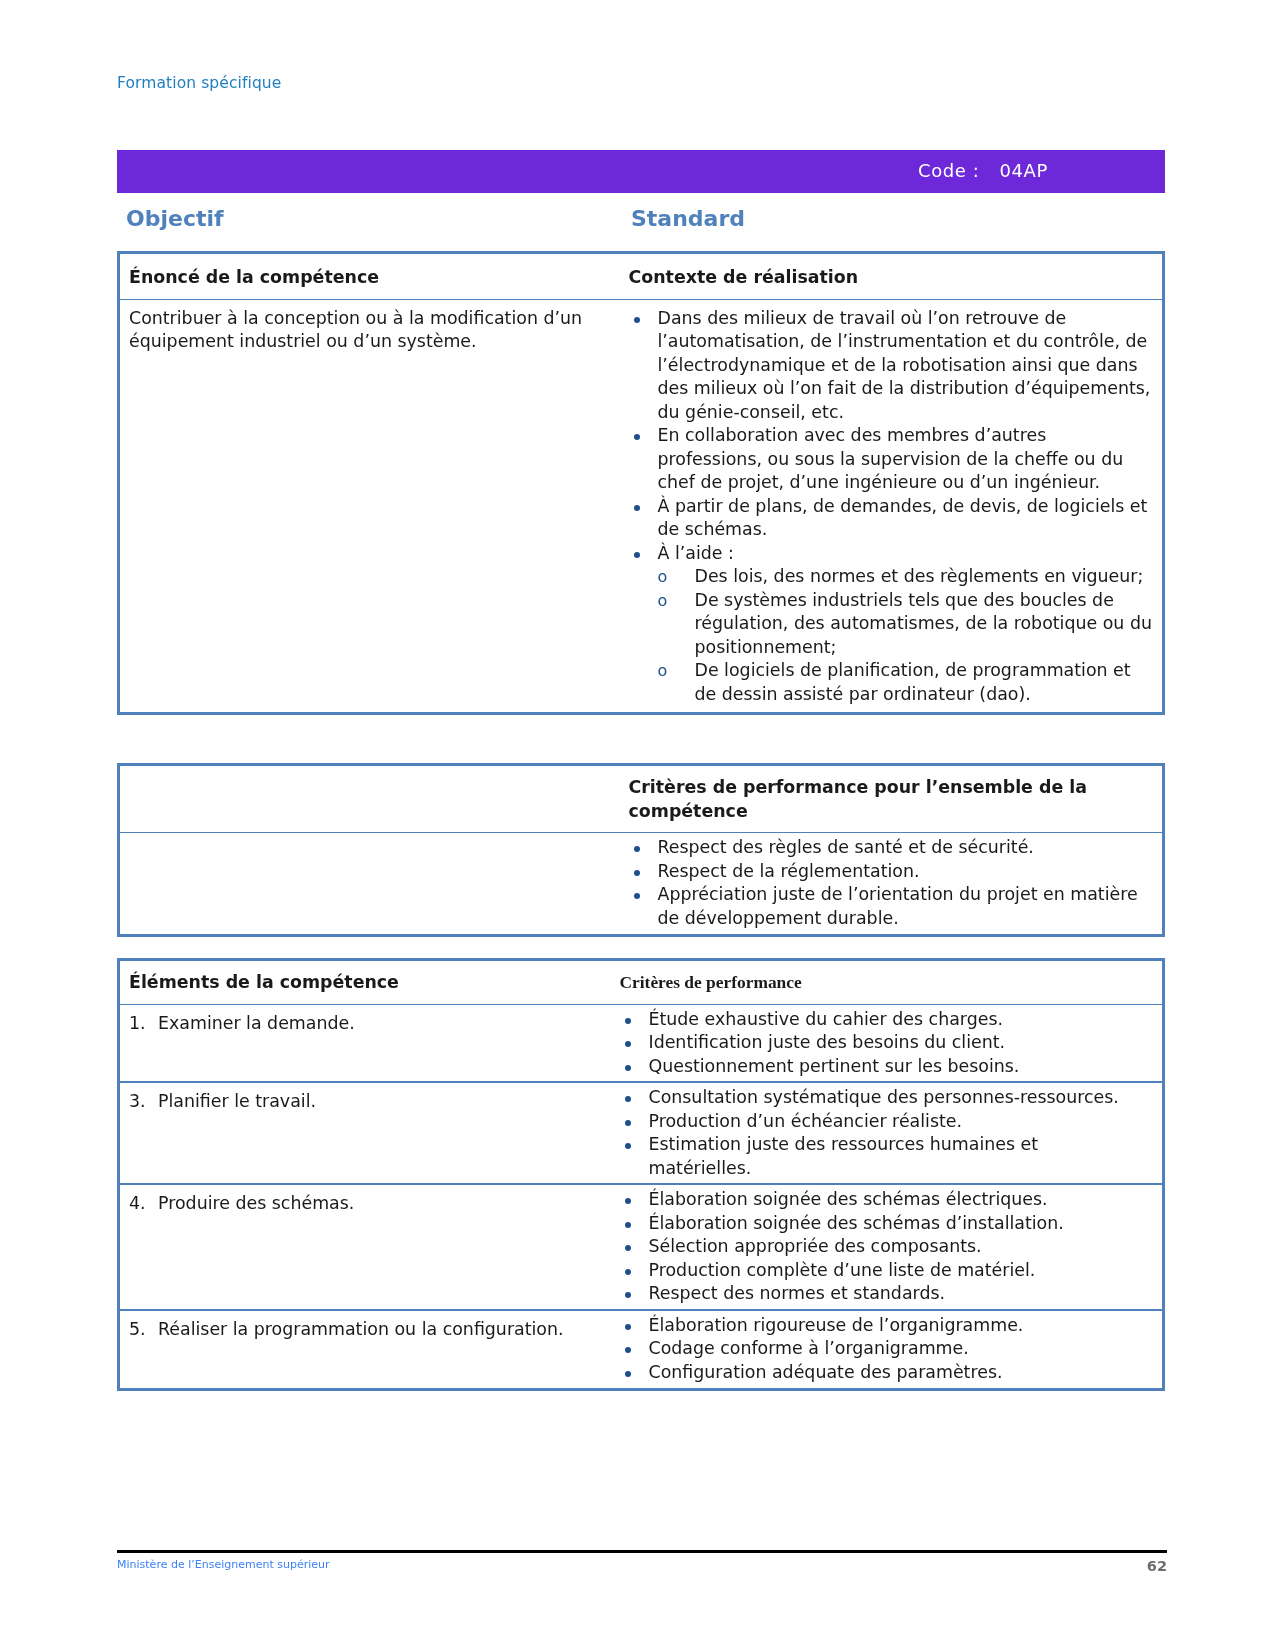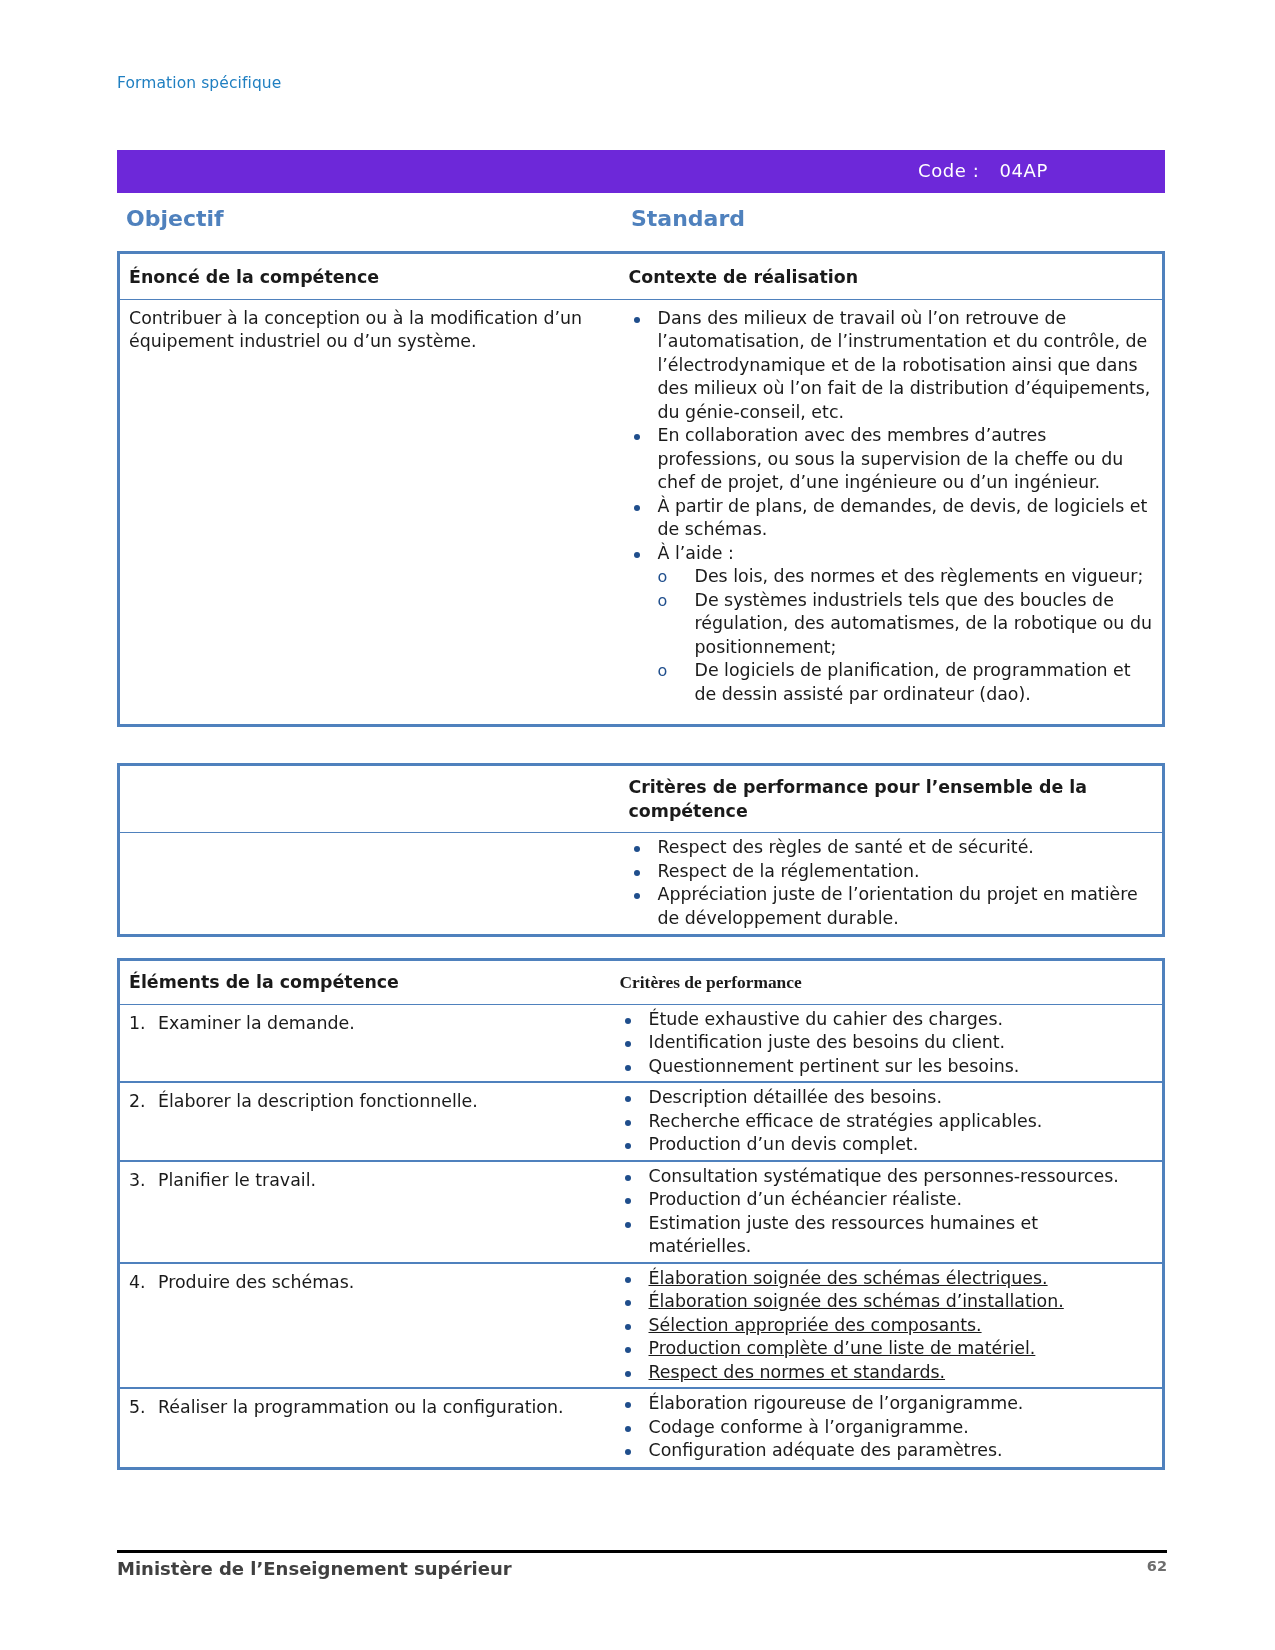--- a/index.html
+++ b/index.html
@@ -19,21 +19,21 @@
   .row-sep { border-top: 2px solid #4f81bd; }
   ul.b { list-style: none; margin: 0; padding: 0; }
   ul.b > li { position: relative; padding-left: 29px; }
   ul.b > li::before { content: ""; position: absolute; left: 5px; top: 10px; width: 6px; height: 6px;
                       border-radius: 50%; background: #1f4e8c; }
   ul.o { list-style: none; margin: 0; padding: 0; }
   ul.o > li { position: relative; padding-left: 37px; }
   ul.o > li::before { content: "o"; position: absolute; left: 0; top: 0; color: #1f4e8c; font-size: 16px; }
   .num { display: inline-block; width: 29px; }
   .footer-line { left: 117px; top: 1550px; width: 1050px; height: 3px; background: #000; }
-  .footer-left { left: 117px; top: 1558px; font-size: 18px; font-weight: bold; color: #404040; }
+  .footer-left { left: 117px; top: 1558px; font-size: 11px; font-weight: normal; color: #3b82f6; }
   .footer-right { right: 108px; top: 1558px; font-size: 14.5px; font-weight: bold; color: #6d6d6d; }
 </style>
 </head>
 <body>
 
 <div class="abs section-title">Formation spécifique</div>
 
 <div class="abs banner">
   <div class="abs code-label">
     <span>Code :</span><span class="code-value">04AP</span>
@@ -48,21 +48,21 @@
       <col style="width:505px">
       <col>
     </colgroup>
   <tbody>
       <tr class="hdr hdr-sep">
     <td style="padding:12px 8px 9px 9px;">Énoncé de la compétence</td>
     <td style="padding:12px 8px 9px 5px;">Contexte de réalisation</td>
   </tr>
   <tr>
     <td style="padding:7px 8px 8px 9px;">Contribuer à la conception ou à la modification d’un équipement industriel ou d’un système.</td>
-    <td style="padding:7px 10px 18px 5px;">
+    <td style="padding:7px 10px 6px 5px;">
       <ul class="b">
         <li>Dans des milieux de travail où l’on retrouve de l’automatisation, de l’instrumentation et du contrôle, de l’électrodynamique et de la robotisation ainsi que dans des milieux où l’on fait de la distribution d’équipements, du génie-conseil, etc.</li>
         <li>En collaboration avec des membres d’autres professions, ou sous la supervision de la cheffe ou du chef de projet, d’une ingénieure ou d’un ingénieur.</li>
         <li>À partir de plans, de demandes, de devis, de logiciels et de schémas.</li>
         <li>
           <span>À l’aide :</span>
           <ul class="o">
             <li>Des lois, des normes et des règlements en vigueur;</li>
             <li>De systèmes industriels tels que des boucles de régulation, des automatismes, de la robotique ou du positionnement;</li>
             <li>De logiciels de planification, de programmation et de dessin assisté par ordinateur (dao).</li>
@@ -111,42 +111,32 @@
     <td style="padding:7px 8px 4px 9px;"><span class="num">1.</span><span>Examiner la demande.</span></td>
     <td style="padding:3px 10px 3px 5px;">
       <ul class="b">
         <li>Étude exhaustive du cahier des charges.</li>
         <li>Identification juste des besoins du client.</li>
         <li>Questionnement pertinent sur les besoins.</li>
       </ul>
     </td>
   </tr>
   <tr class="row-sep">
-    <td style="padding:7px 8px 4px 9px;"><span class="num">2.</span><span>Élaborer la description fonctionnelle.</span></td>
-    <td style="padding:3px 10px 3px 5px;">
-      <ul class="b">
-        <li>Description détaillée des besoins.</li>
-        <li>Recherche efficace de stratégies applicables.</li>
-        <li>Production d’un devis complet.</li>
-      </ul>
-    </td>
-  </tr>
-  <tr class="row-sep">
     <td style="padding:7px 8px 4px 9px;"><span class="num">3.</span><span>Planifier le travail.</span></td>
     <td style="padding:3px 10px 3px 5px;">
       <ul class="b">
         <li>Consultation systématique des personnes-ressources.</li>
         <li>Production d’un échéancier réaliste.</li>
         <li style="padding-right:70px;">Estimation juste des ressources humaines et matérielles.</li>
       </ul>
     </td>
   </tr>
   <tr class="row-sep">
     <td style="padding:7px 8px 4px 9px;"><span class="num">4.</span><span>Produire des schémas.</span></td>
-    <td style="padding:3px 10px 3px 5px;text-decoration:underline;">
+    <td style="padding:3px 10px 3px 5px;">
       <ul class="b">
         <li>Élaboration soignée des schémas électriques.</li>
         <li>Élaboration soignée des schémas d’installation.</li>
         <li>Sélection appropriée des composants.</li>
         <li>Production complète d’une liste de matériel.</li>
         <li>Respect des normes et standards.</li>
       </ul>
     </td>
   </tr>
   <tr class="row-sep">

